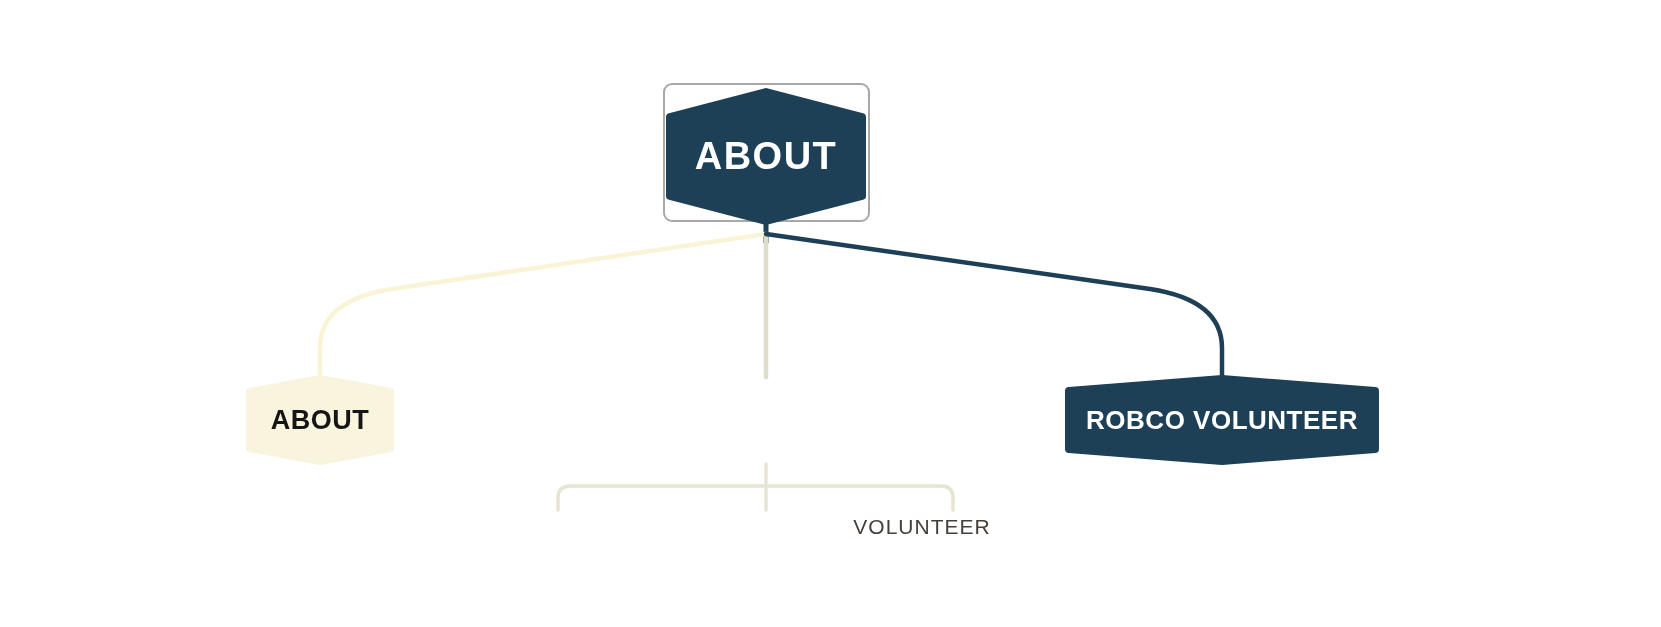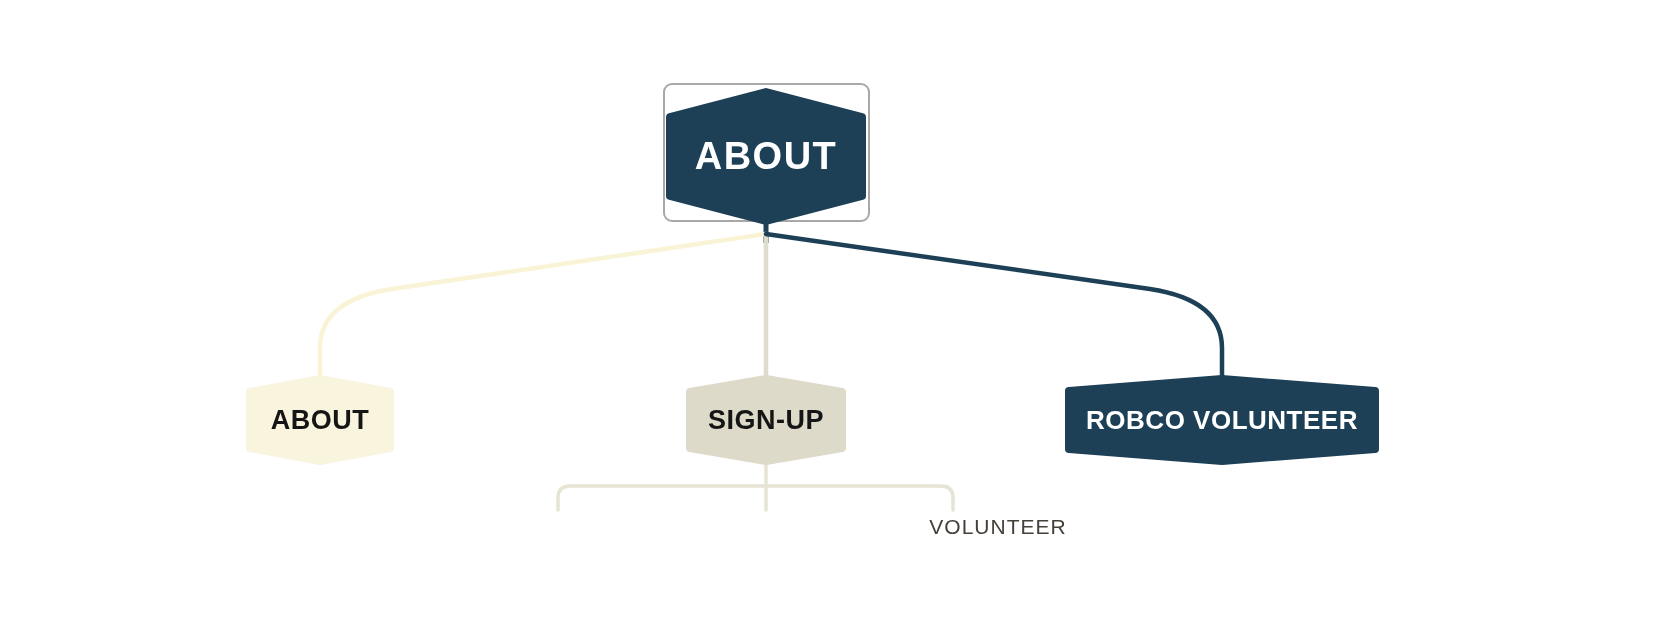--- a/index.html
+++ b/index.html
@@ -73,21 +73,21 @@
     font-size: 21px;
     letter-spacing: 1px;
     color: #46403a;
     white-space: nowrap;
     z-index: 3;
     cursor: pointer;
     user-select: none;
   }
   #leaf-office       { left: 558px; }
   #leaf-registration { left: 766px; }
-  #leaf-volunteer    { left: 998px; }
+  #leaf-volunteer    { left: 922px; }
 </style>
 </head>
 <body>
 
 <div id="canvas">
 
   <div class="selection-box"></div>
 
   <svg id="edges" viewBox="0 0 1661 627" xmlns="http://www.w3.org/2000/svg">
 
@@ -111,26 +111,20 @@
     <span class="label">ABOUT</span>
   </div>
 
   <div class="node" id="node-about">
     <svg class="shape" width="148" height="90" viewBox="0 0 148 90" xmlns="http://www.w3.org/2000/svg">
       <path d="M74 4 L144 17 L144 73 L74 86 L4 73 L4 17 Z" fill="#f8f4dd" stroke="#f8f4dd" stroke-width="8" stroke-linejoin="round"></path>
     </svg>
     <span class="label">ABOUT</span>
   </div>
 
-  <div class="node" id="node-signup">
-    <svg class="shape" width="160" height="90" viewBox="0 0 160 90" xmlns="http://www.w3.org/2000/svg">
-      <path d="M80 4 L156 17 L156 73 L80 86 L4 73 L4 17 Z" fill="#dddac9" stroke="#dddac9" stroke-width="8" stroke-linejoin="round"></path>
-    </svg>
-    <span class="label">SIGN-UP</span>
-  </div>
 
   <div class="node" id="node-robco">
     <svg class="shape" width="314" height="90" viewBox="0 0 314 90" xmlns="http://www.w3.org/2000/svg">
       <path d="M157 4 L310 16 L310 74 L157 86 L4 74 L4 16 Z" fill="#1d4056" stroke="#1d4056" stroke-width="8" stroke-linejoin="round"></path>
     </svg>
     <span class="label">ROBCO VOLUNTEER</span>
   </div>
 
   <div class="leaf-label" id="leaf-volunteer">VOLUNTEER</div>
 

